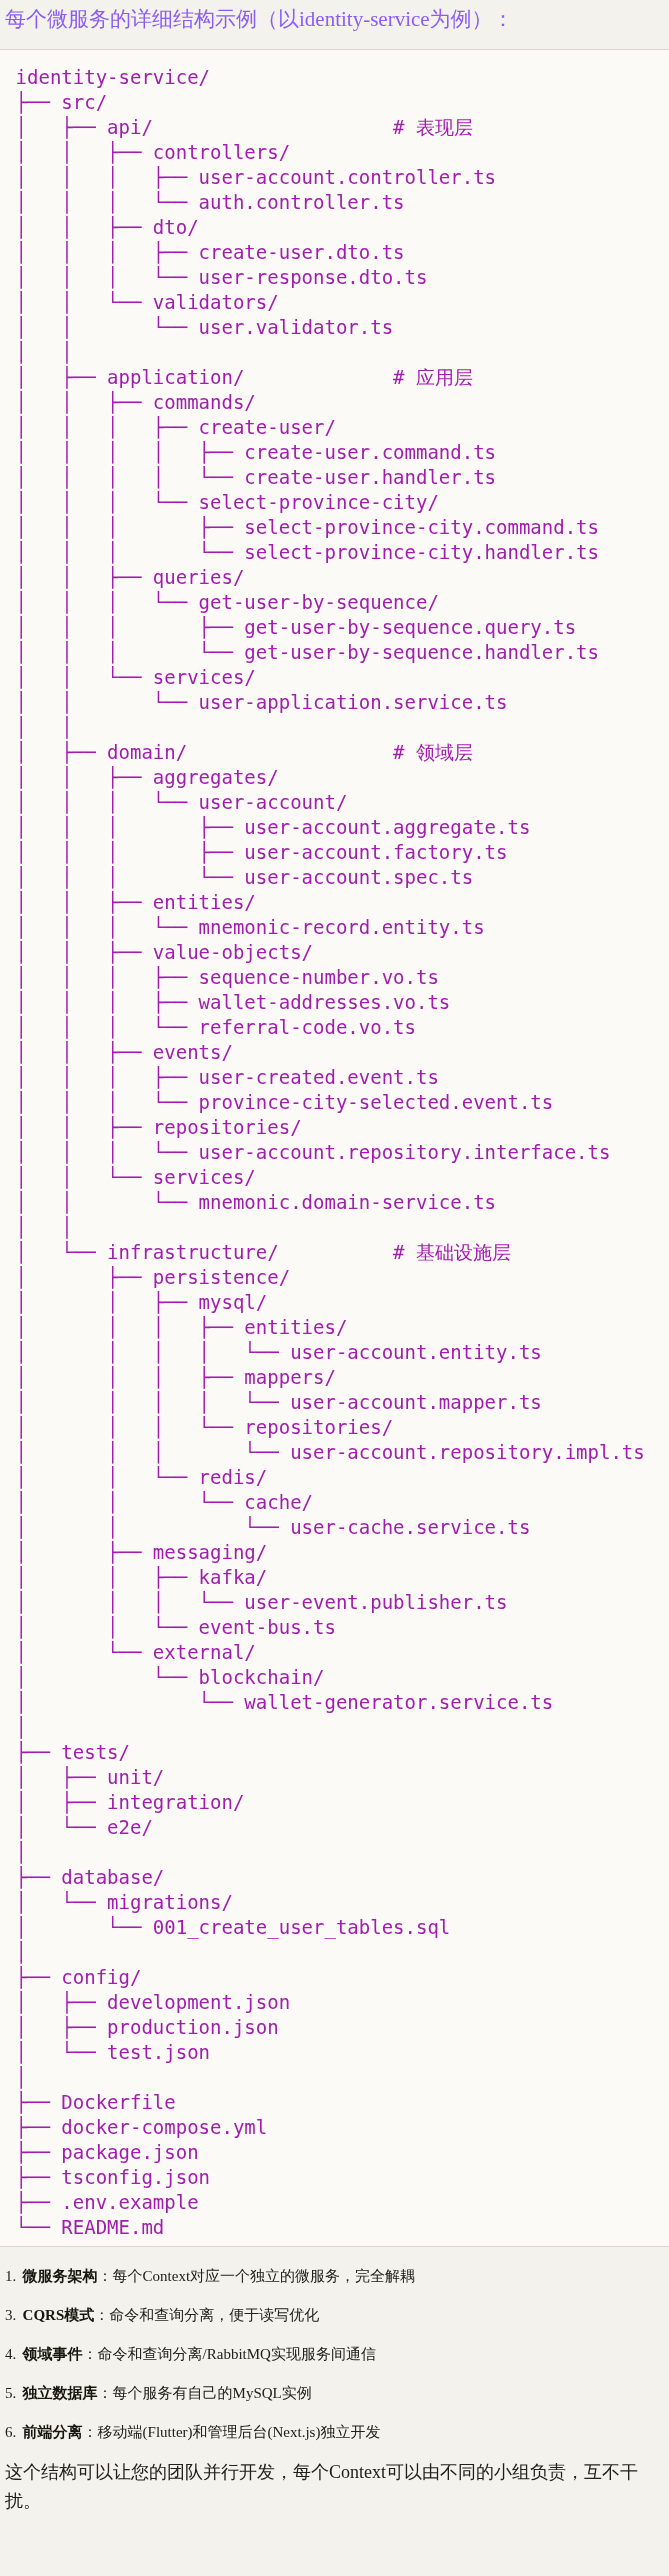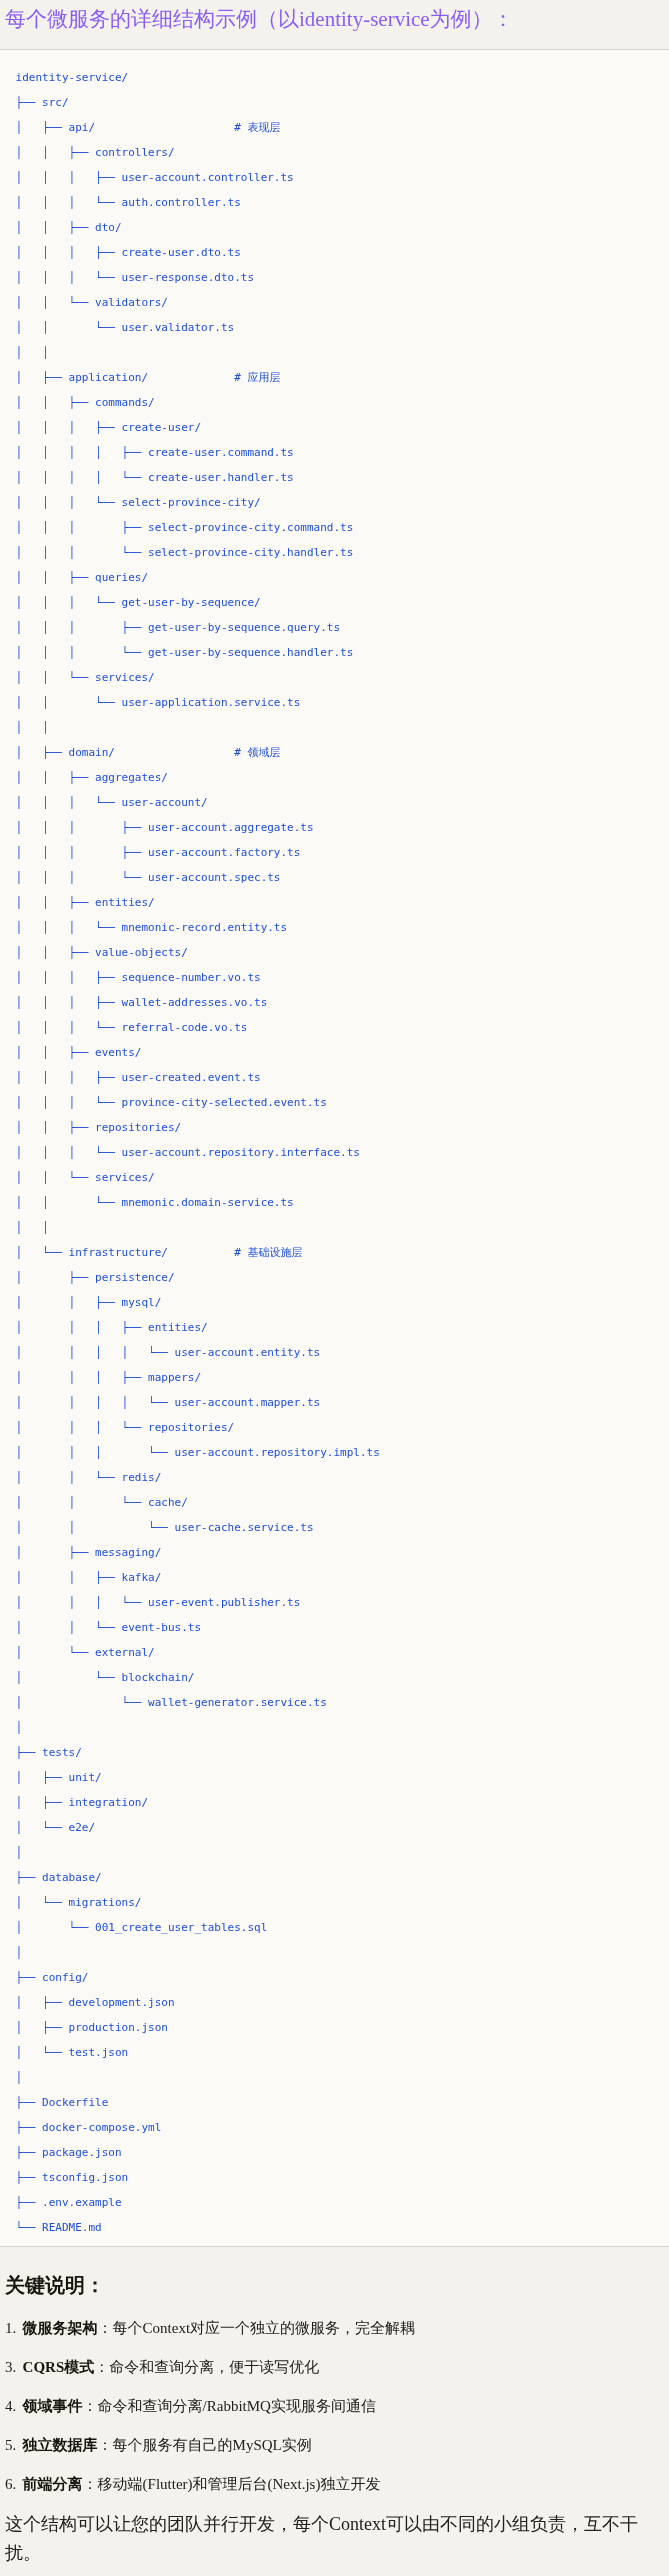--- a/index.html
+++ b/index.html
@@ -21,23 +21,23 @@
   .code-wrap{
     margin-top:16.3px;
     border-top:1.3px solid #D9D6CD;
     border-bottom:1.3px solid #D9D6CD;
     background:#FBFAF7;
   }
   .code-wrap pre{
     margin:0;
     padding:15px 15.6px 6.3px 15.6px;
     font-family:"DejaVu Sans Mono", monospace;
-    font-size:11px;
+    font-size:19px;
     line-height:25px;
-    color:#1d4ed8;
+    color:#a21caf;
     white-space:pre;
     overflow:hidden;
   }
   .notes{padding:0 6.3px 8.8px 5px;}
   .notes h2{
     font-size:20px;
     font-weight:700;
     margin:25px 0 0 0;
     color:#17160F;
   }
@@ -146,21 +146,20 @@
 │
 ├── Dockerfile
 ├── docker-compose.yml
 ├── package.json
 ├── tsconfig.json
 ├── .env.example
 └── README.md</pre>
   </div>
 
   <section class="notes">
-    <h2>关键说明：</h2>
 
     <div class="note">
       <span class="num">1.</span><strong>微服务架构</strong><span>：</span><span>每个Context对应一个独立的微服务，完全解耦</span>
     </div>
 
 
     <div class="note">
       <span class="num">3.</span><strong>CQRS模式</strong><span>：</span><span>命令和查询分离，便于读写优化</span>
     </div>
 

